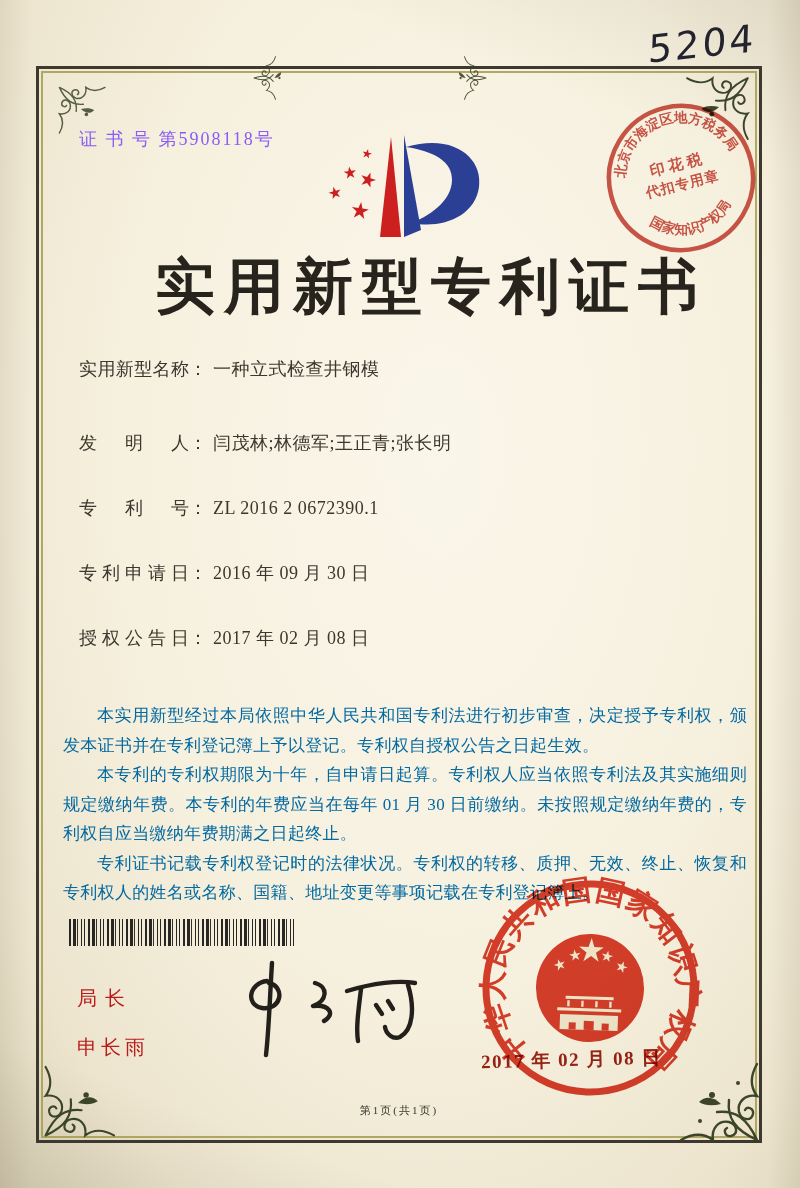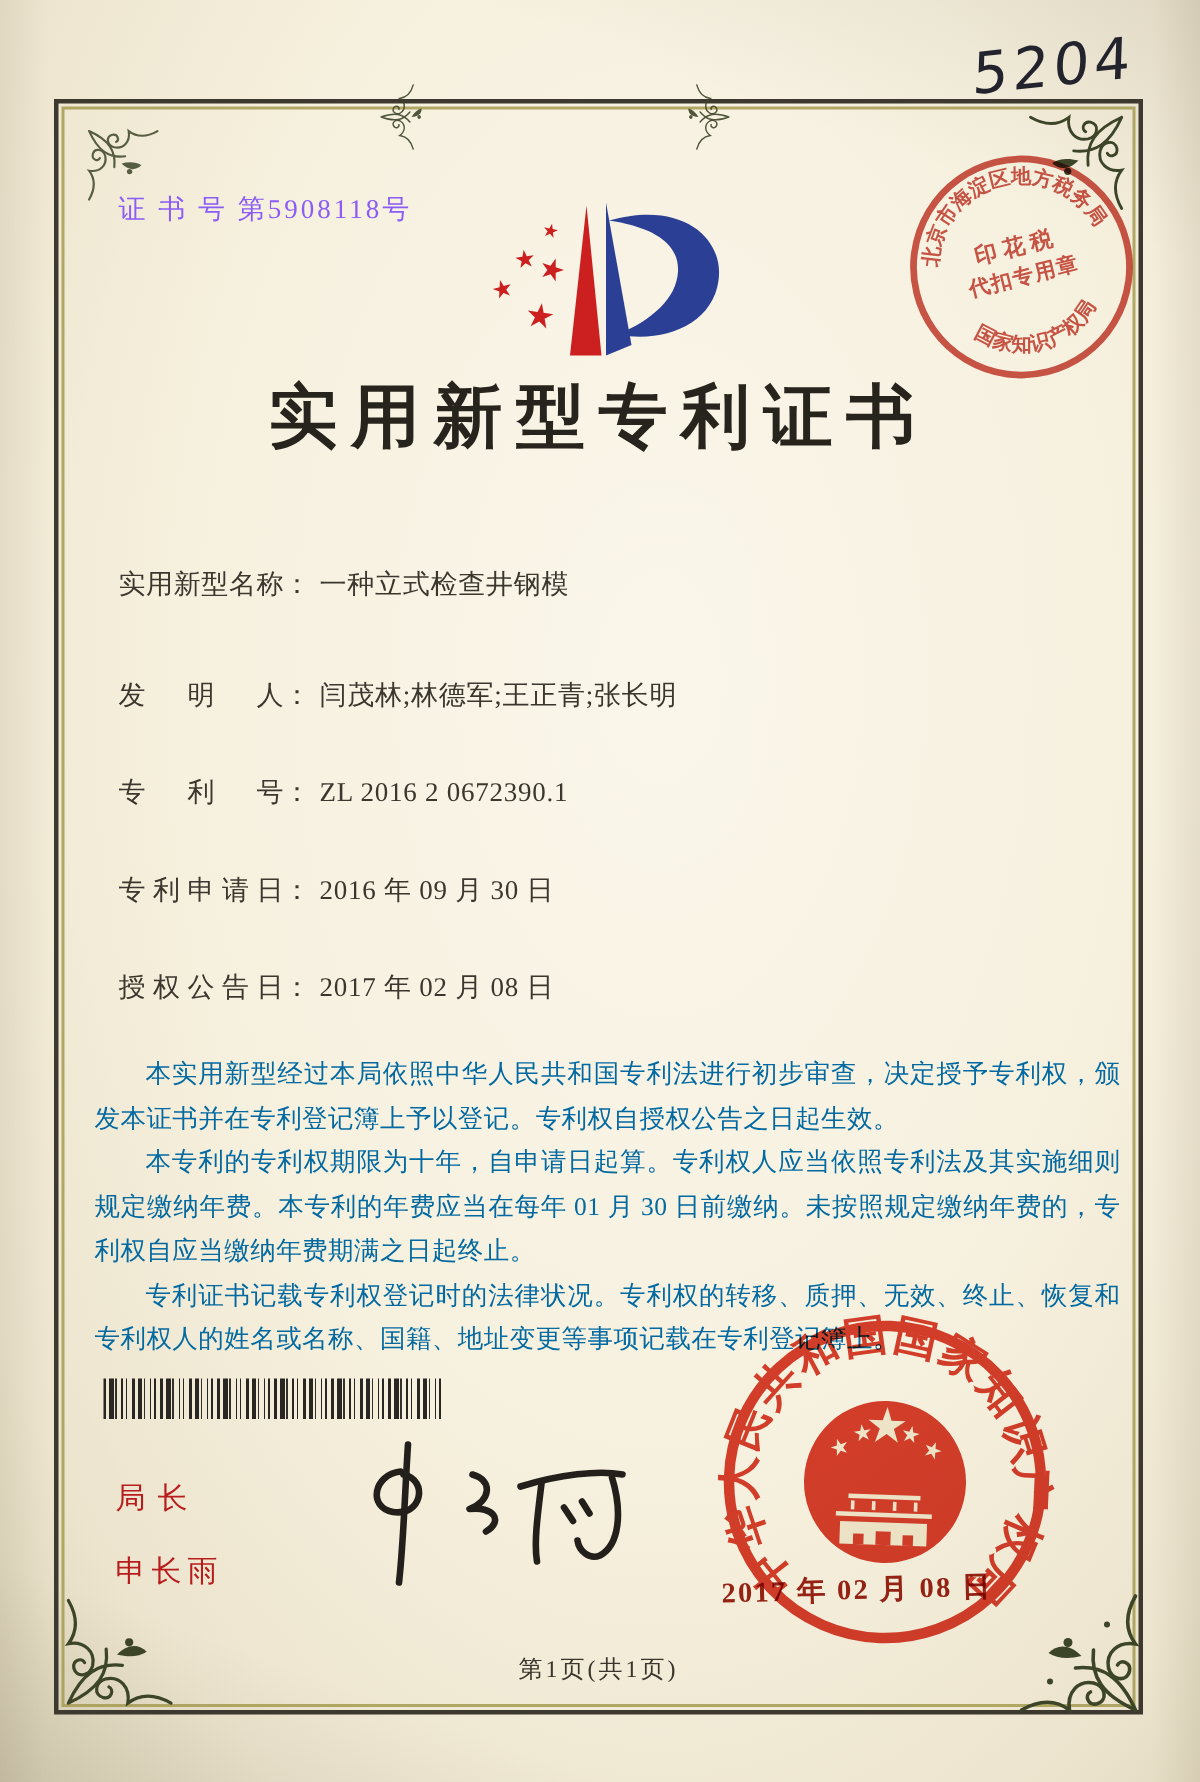--- a/index.html
+++ b/index.html
@@ -37,25 +37,25 @@
   .sprig{position:absolute;width:46px;height:46px;top:-14px;opacity:.9;}
   .sprig.s1{left:218px;transform:rotate(135deg) scale(.9);}
   .sprig.s2{left:398px;transform:rotate(-135deg) scaleX(-1) scale(.9);}
   .cert-no{
     position:absolute;left:40px;top:58px;font-size:18px;color:#8b5cf6;
     letter-spacing:2px;
   }
   .logo{position:absolute;left:266px;top:62px;width:196px;height:112px;}
   .title{
     position:absolute;left:0;top:178px;width:100%;margin:0;text-align:center;
-    font-size:46px;font-weight:bold;color:#27241d;letter-spacing:9px;
+    font-size:60px;font-weight:bold;color:#27241d;letter-spacing:9px;padding-left:32px;
   }
   .fields{position:absolute;left:40px;top:288px;width:640px;}
   .field-row{margin-bottom:41px;font-size:18px;color:#3b372e;white-space:nowrap;}
-  .field-row:first-child{margin-bottom:50px;margin-top:20px;}
+  .field-row:first-child{margin-bottom:50px;}
   .flabel{display:inline-block;width:110px;text-align:justify;text-align-last:justify;}
   .fvalue{margin-left:6px;letter-spacing:.5px;}
   .paras{position:absolute;left:24px;top:632px;width:684px;}
   .paras p{margin:0;font-size:17px;line-height:29.5px;color:#0369a1;
     text-indent:2em;text-align:justify;letter-spacing:.3px;}
   .barcode{
     position:absolute;left:30px;top:850px;width:226px;height:27px;
     background:repeating-linear-gradient(90deg,
       #171513 0 2px, transparent 2px 4px,
       #171513 4px 7px, transparent 7px 8px,
@@ -72,21 +72,21 @@
     mix-blend-mode:multiply;opacity:.92;transform:rotate(2deg);}
   .seal-date{
     position:absolute;left:442px;top:978px;font-size:19px;font-weight:600;
     color:#9c2517;letter-spacing:1.5px;transform:rotate(-1.5deg);
     mix-blend-mode:multiply;
   }
   .seal-tax{position:absolute;left:557px;top:24px;width:170px;height:170px;
     mix-blend-mode:multiply;opacity:.85;transform:rotate(-14deg);}
   .footer{
     position:absolute;left:0;top:1034px;width:100%;text-align:center;
-    font-size:16px;color:#3a362d;letter-spacing:2px;
+    font-size:11px;color:#3a362d;letter-spacing:2px;
   }
 </style>
 </head>
 <body>
 
 <div class="vignette"></div>
 
 <div class="handwritten">5204</div>
 
 <div class="frame">

